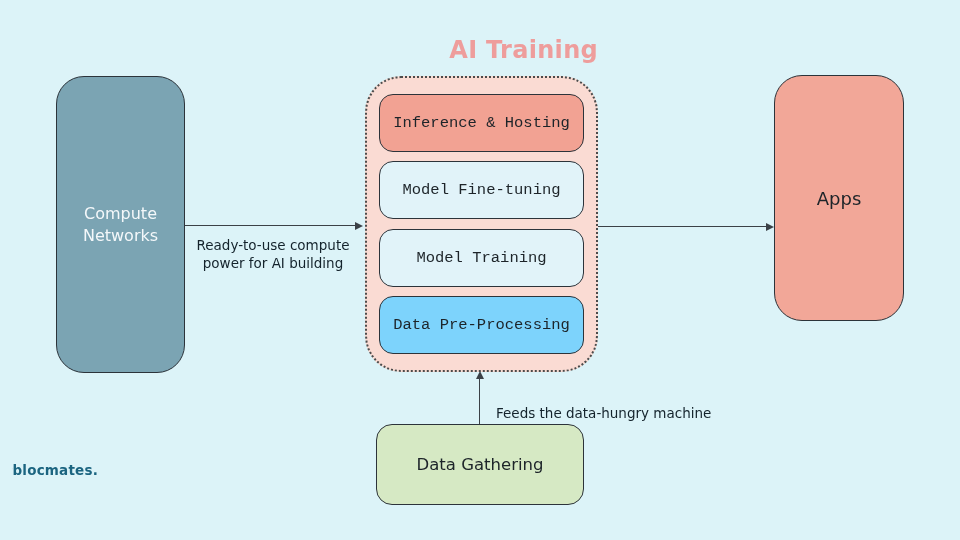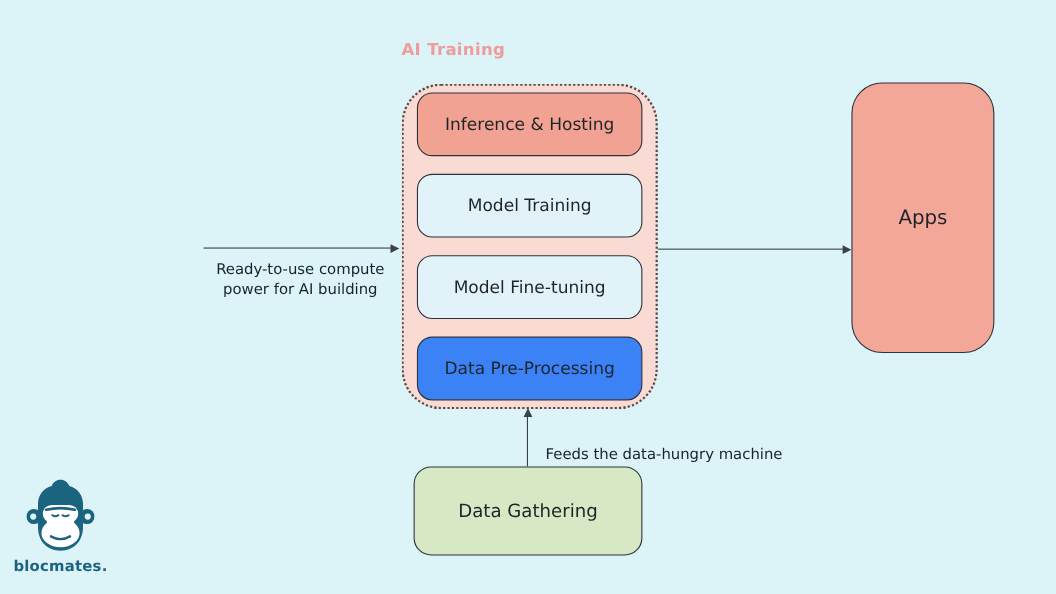--- a/index.html
+++ b/index.html
@@ -9,22 +9,22 @@
   }
   .stage-canvas{
     position:relative;
     width:960px;height:540px;
     background:#dcf3f8;
     overflow:hidden;
   }
   .diagram-title{
     position:absolute;
     left:365px;top:36px;width:233px;
-    text-align:left;
-    font-size:15px;font-weight:700;
+    text-align:right;
+    font-size:24px;font-weight:700;
     color:#ee9d9c;
     letter-spacing:.3px;
   }
   .node{
     position:absolute;
     border:1.5px solid #2c333a;
     display:flex;align-items:center;justify-content:center;
     text-align:center;
     color:#1d2429;
     box-sizing:border-box;
@@ -42,21 +42,22 @@
     font-size:18px;
   }
   .training-container{
     position:absolute;
     left:365px;top:76px;width:233px;height:296px;
     border:2px dotted #4b4b4b;
     border-radius:36px;
     box-sizing:border-box;
     display:flex;flex-direction:column;
     justify-content:space-between;
-    padding:6px 12px;
+    padding:16px 12px;
+    font-family:Liberation Mono, monospace;
   }
   .stage-box{
     height:58px;
     border:1.5px solid #2c333a;
     border-radius:14px;
     display:flex;align-items:center;justify-content:center;
     font-size:15.5px;
     color:#1d2429;
     box-sizing:border-box;
   }
@@ -90,42 +91,43 @@
     font-weight:500;
     font-size:13.5px;
     line-height:1.3;
     color:#14232c;
     text-align:center;
   }
   .label-feed{ text-align:left; white-space:nowrap; }
   .brand-logo{
     position:absolute;
     left:12px;top:433px;width:86px;
-    display:flex;flex-direction:column;align-items:center;
+    display:flex;flex-direction:row;align-items:center;
   }
   .brand-text{
     margin-top:2px;
     font-size:13.5px;font-weight:700;
     color:#1b6480;
     letter-spacing:.2px;
   }
 </style>
 </head>
 <body>
 
 <div class="stage-canvas">
 
   <div class="diagram-title" style="color: rgb(238, 157, 156);">AI Training</div>
 
+  <div class="node node-compute" style="background-color: rgb(123, 164, 179);">Compute Networks</div>
 
   <div class="training-container" style="background-color: rgb(250, 219, 211);">
     <div class="stage-box" style="background-color: rgb(242, 162, 147);">Inference &amp; Hosting</div>
+    <div class="stage-box" style="background-color: rgb(225, 243, 249);">Model Fine-tuning</div>
     <div class="stage-box" style="background-color: rgb(225, 243, 249);">Model Training</div>
-    <div class="stage-box" style="background-color: rgb(225, 243, 249);">Model Fine-tuning</div>
-    <div class="stage-box" style="background-color: #3b82f6; text-align: right;">Data Pre-Processing</div>
+    <div class="stage-box" style="background-color: #7dd3fc; text-align: right;">Data Pre-Processing</div>
   </div>
 
   <div class="node node-apps" style="background-color: rgb(242, 167, 152);">Apps</div>
 
   <div class="node node-gathering" style="background-color: rgb(214, 233, 196);">Data Gathering</div>
 
   <div class="edge-line-h" style="left:185px;top:225px;width:172px;"></div>
   <div class="arrow-head-right" style="left:355px;top:221.5px;"></div>
   <div class="edge-label" style="left:183px;top:237px;width:180px;">Ready-to-use compute power for AI building</div>
 

